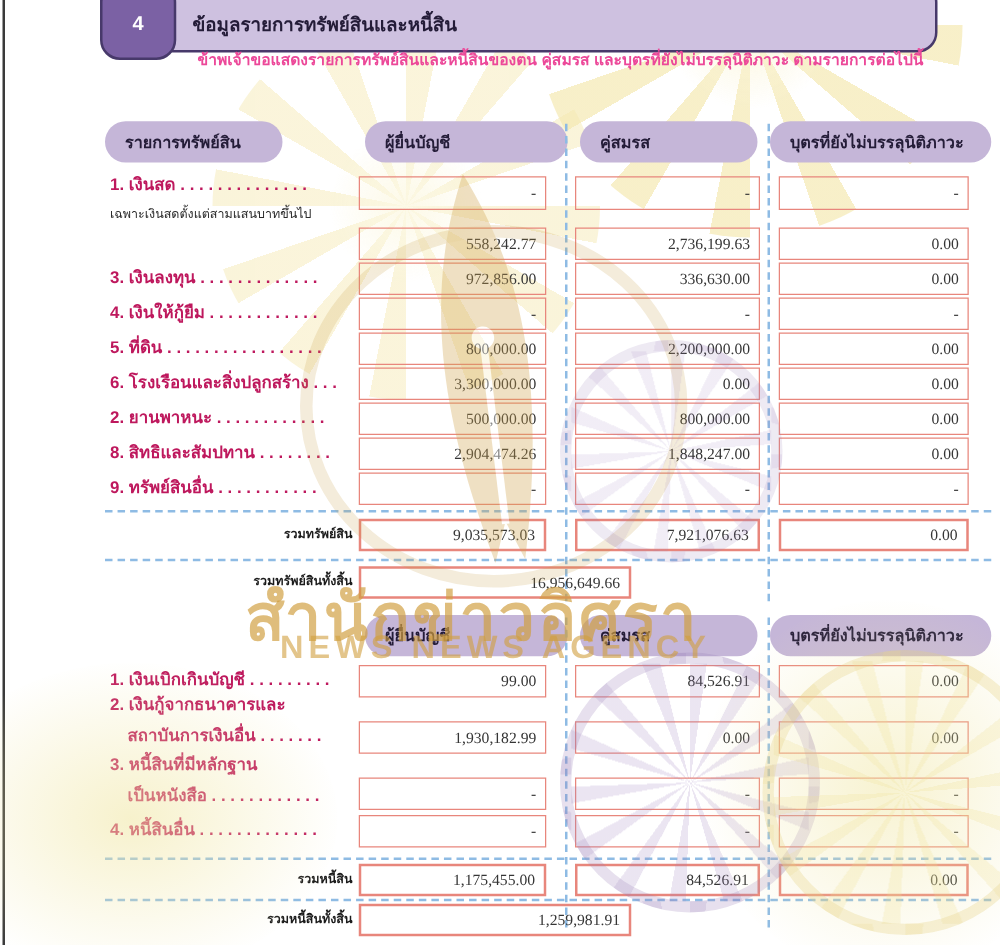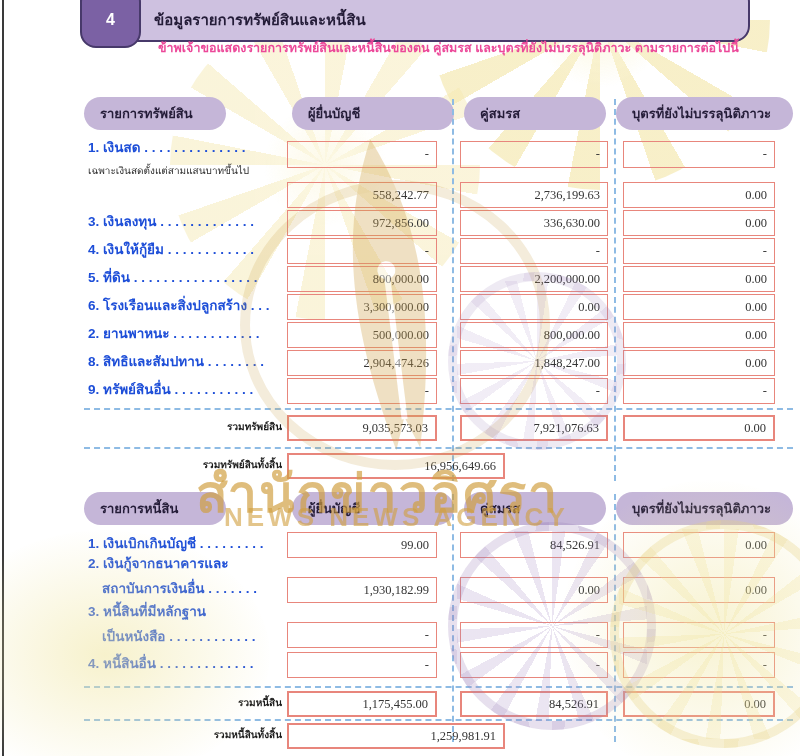--- a/index.html
+++ b/index.html
@@ -39,21 +39,21 @@
   .hdr-title{position:absolute;left:154px;top:8px;z-index:2;font-size:15px;font-weight:700;color:#241c38;}
   .intro{position:absolute;left:114px;top:38px;width:650px;z-index:1;font-size:12.5px;font-weight:700;color:#ec4899;margin-left:44px;}
 
   
   .tbl{position:absolute;left:0;top:0;width:800px;height:560px;z-index:1;}
   .pill{position:absolute;height:33px;background:#c5b6d8;border-radius:17px;
     display:flex;align-items:center;padding-left:16px;box-sizing:border-box;
     font-size:13px;font-weight:700;color:#241c38;white-space:nowrap;}
   .vdash{position:absolute;width:0;border-left:2px dashed #8ebbe4;}
   .hdash{position:absolute;height:0;border-top:2px dashed #8ebbe4;}
-  .rlabel{position:absolute;font-size:13.5px;font-weight:600;color:#1d4ed8;white-space:nowrap;line-height:1.25;}
+  .rlabel{position:absolute;font-size:13.5px;font-weight:600;color:#be185d;white-space:nowrap;line-height:1.25;}
   .rnote{position:absolute;font-size:10px;font-weight:400;color:#2a2a2a;white-space:nowrap;}
   .vbox{position:absolute;box-sizing:border-box;border:1.5px solid #e8867c;background:transparent;
     display:flex;align-items:center;justify-content:flex-end;padding-right:7px;}
   .vbox.strong{border-width:2px;}
   .vbox span{font-family:"Liberation Serif","DejaVu Serif",serif;font-size:12.5px;color:#353535;}
   .tlabel{position:absolute;left:60px;width:222px;text-align:right;font-size:10px;font-weight:700;color:#1b1b1b;white-space:nowrap;}
 </style>
 </head>
 <body>
 
@@ -180,21 +180,20 @@
       </div>
       <div class="vbox strong" style="left: 623px; width: 152px; top: 415px; height: 26px;">
         <span>0.00</span>
       </div>
       <div class="tlabel" style="top: 457px;">รวมทรัพย์สินทั้งสิ้น</div>
       <div class="vbox strong" style="left: 287px; width: 218px; top: 453px; height: 26px;">
         <span>16,956,649.66</span>
       </div>
     </div>
   <div id="liabilities" class="tbl">
-      <div class="pill" style="left: 84px; top: 492px; width: 142px;">รายการหนี้สิน</div>
       <div class="pill" style="left: 292px; top: 492px; width: 162px;">ผู้ยื่นบัญชี</div>
       <div class="pill" style="left: 464px; top: 492px; width: 142px;">คู่สมรส</div>
       <div class="pill" style="left: 616px; top: 492px; width: 177px;">บุตรที่ยังไม่บรรลุนิติภาวะ</div>
       <div class="vdash" style="left: 452px; top: 494px; height: 248px;"></div>
       <div class="vdash" style="left: 614px; top: 494px; height: 248px;"></div>
       <div class="hdash" style="left: 84px; top: 686px; width: 709px;"></div>
       <div class="hdash" style="left: 84px; top: 719px; width: 709px;"></div>
       <div class="rlabel" style="left: 88px; top: 536px;">1. เงินเบิกเกินบัญชี . . . . . . . . .</div>
       <div class="vbox" style="left: 287px; width: 150px; top: 532px; height: 26px;">
         <span>99.00</span>

